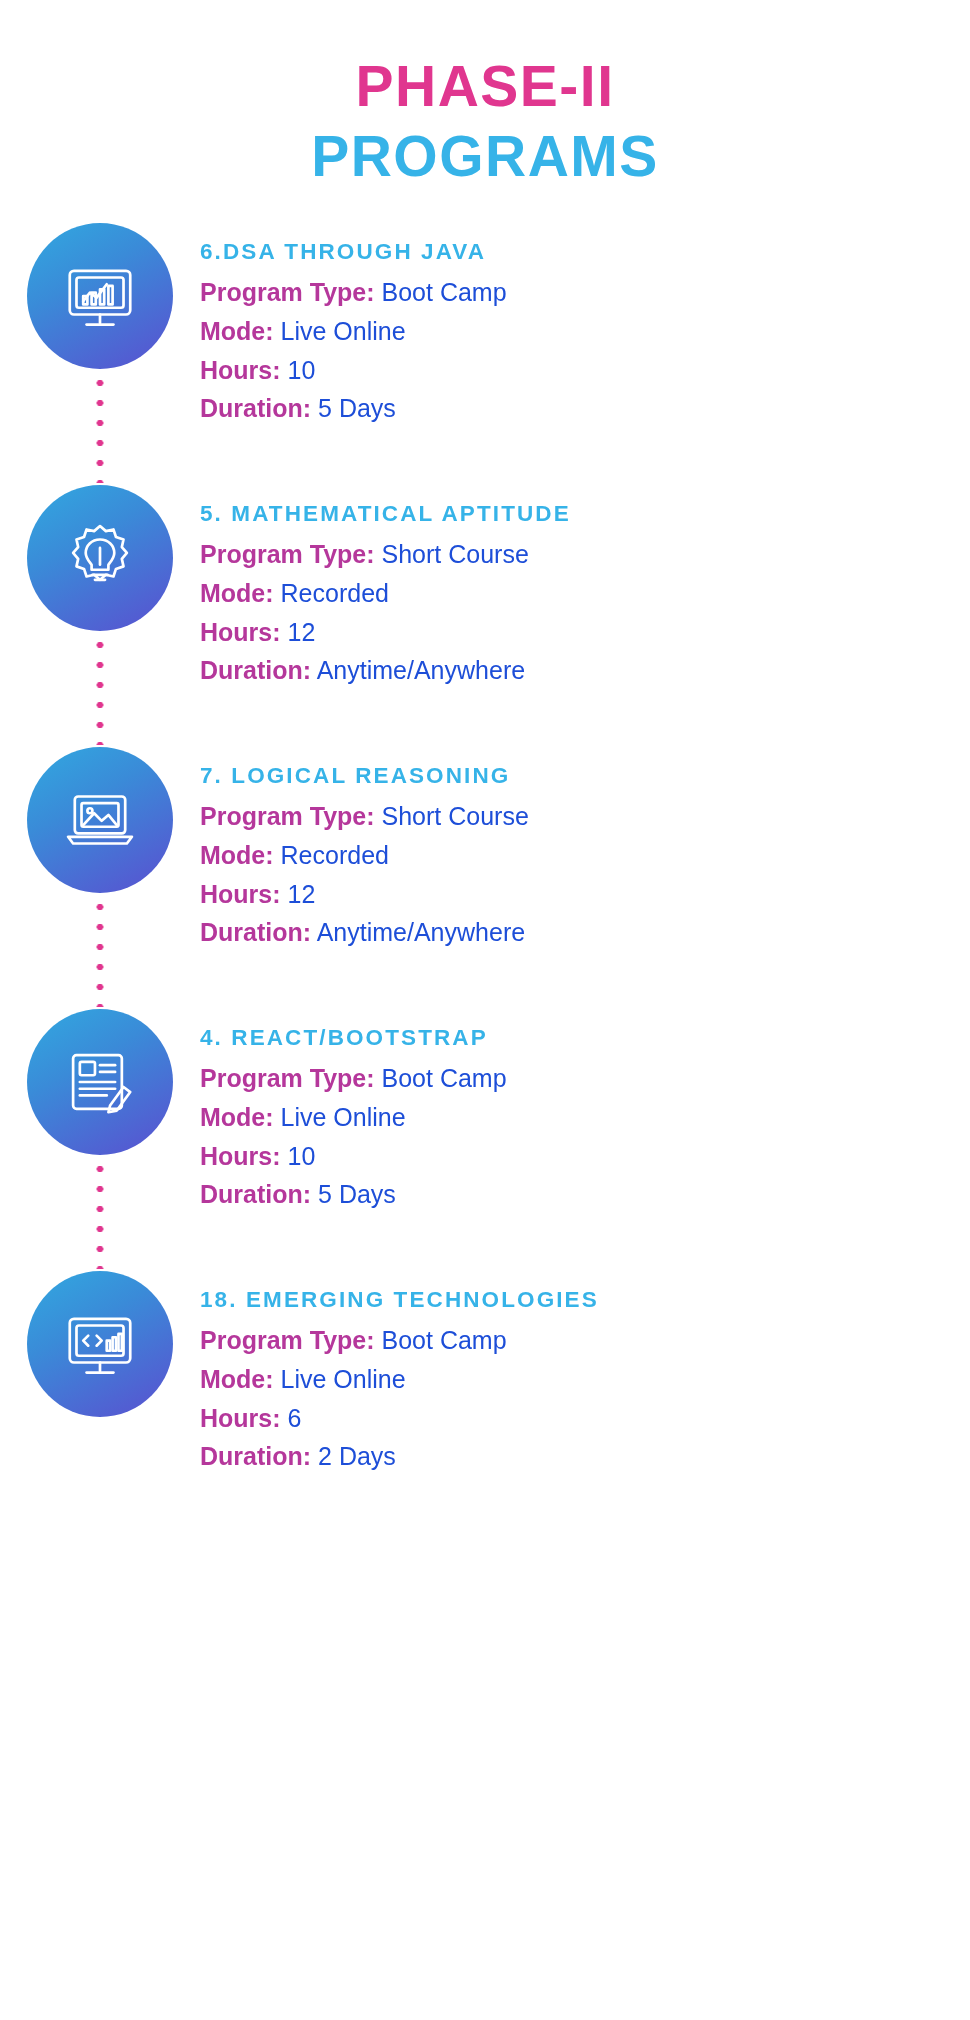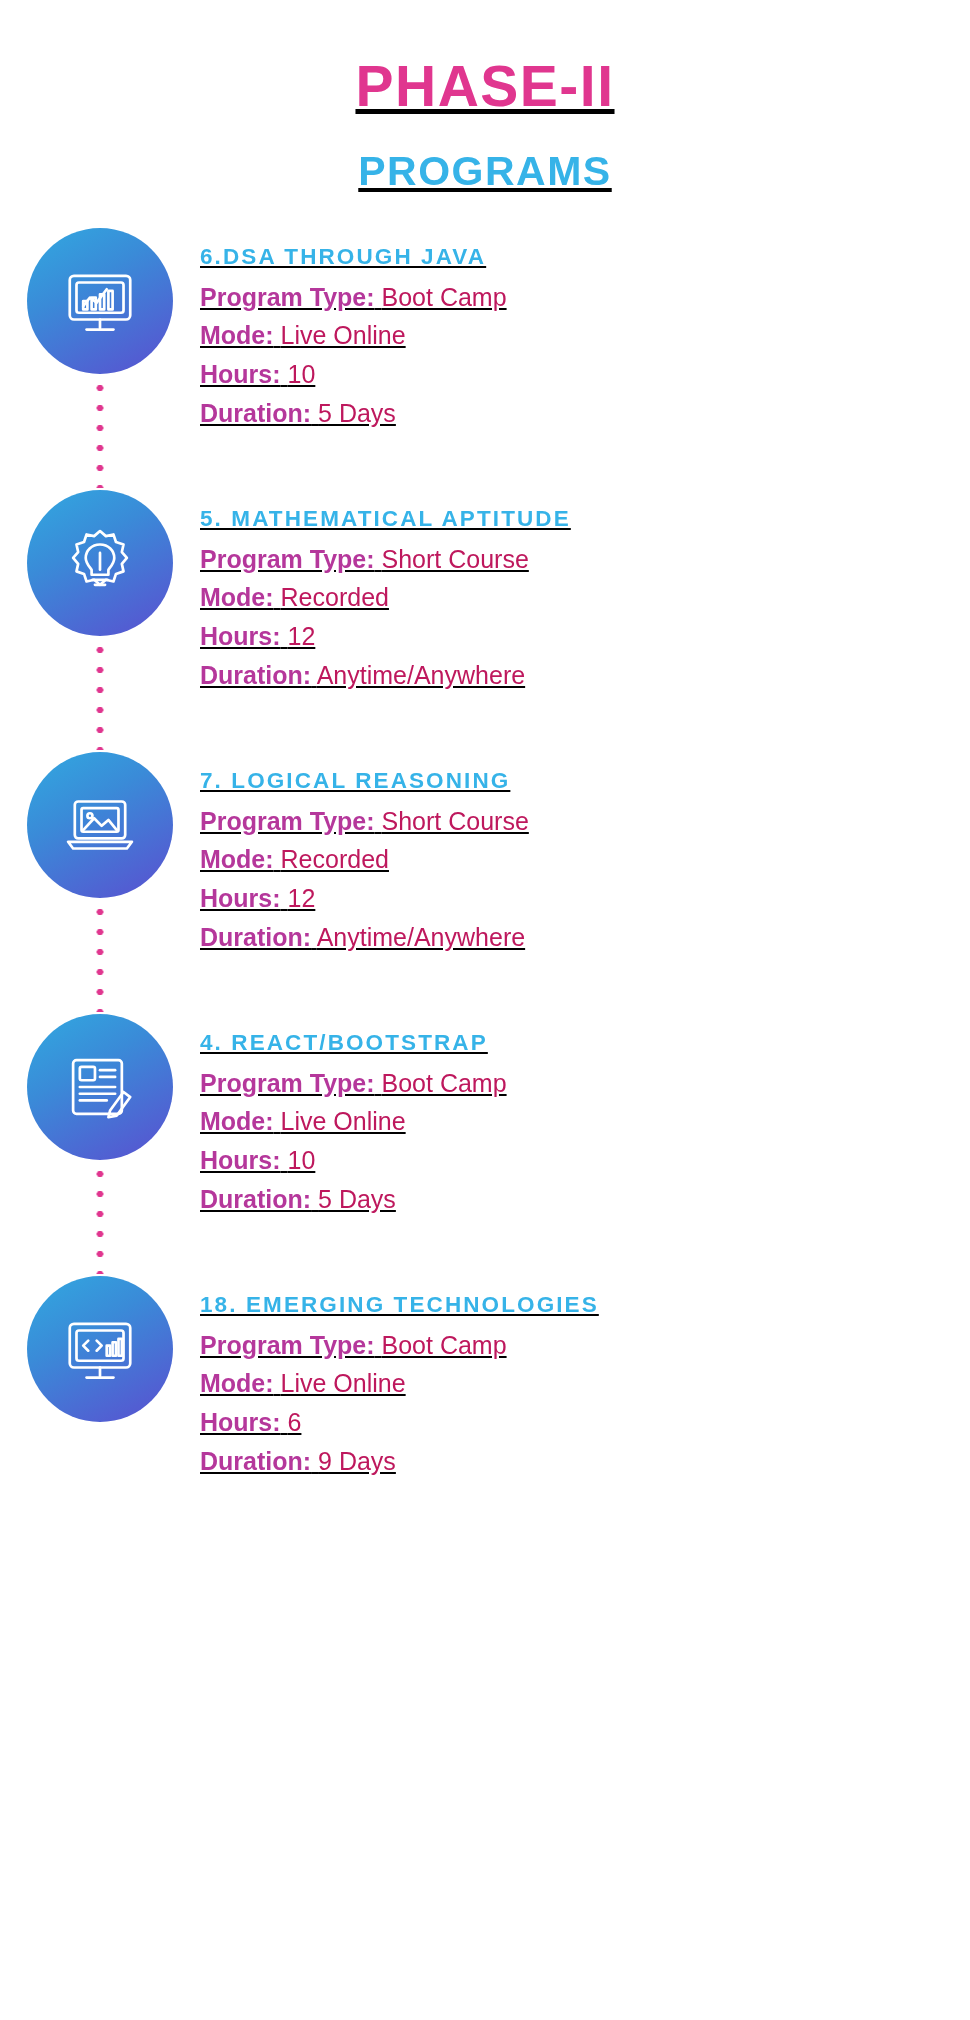--- a/index.html
+++ b/index.html
@@ -12,42 +12,40 @@
     height: 2020px;
     font-family: "Liberation Sans", sans-serif;
     position: relative;
     overflow: hidden;
   }
   .page {
     width: 970px;
     height: 1456px;
     position: relative;
     background: #ffffff;
-    text-decoration: underline;
   }
 
   
   .heading {
     text-align: center;
     padding-top: 52px;
   }
   .heading .line1 {
     font-size: 57px;
     font-weight: bold;
     letter-spacing: 1.5px;
     color: #e0368f;
     line-height: 1.22;
   }
   .heading .line2 {
-    font-size: 41px;
+    font-size: 57px;
     font-weight: bold;
     letter-spacing: 1.5px;
     color: #36b3e8;
     line-height: 1.22;
-    margin-top: 24px;
   }
 
   
   .timeline {
     position: relative;
     margin-top: 32px;
     padding-bottom: 40px;
   }
 
   .item {
@@ -121,21 +119,21 @@
     line-height: 1.55;
     color: #111111;
     white-space: nowrap;
   }
   .label {
     color: #b5379b;
     font-weight: bold;
     text-align: right;
   }
   .value {
-    color: #be185d;
+    color: #1d4ed8;
   }
 </style>
 </head>
 <body>
 
 <div class="page">
 
   <div class="heading">
     <div class="line1">PHASE-II</div>
     <div class="line2">PROGRAMS</div>
@@ -331,20 +329,20 @@
           <div class="row">
             <span class="label">Mode:</span>
             <span class="value">Live Online</span>
           </div>
           <div class="row">
             <span class="label">Hours:</span>
             <span class="value">6</span>
           </div>
           <div class="row">
             <span class="label">Duration:</span>
-            <span class="value">9 Days</span>
+            <span class="value">2 Days</span>
           </div>
         </div>
       </div>
     </div>
 
   </div>
 </div>
 
 </body></html>

